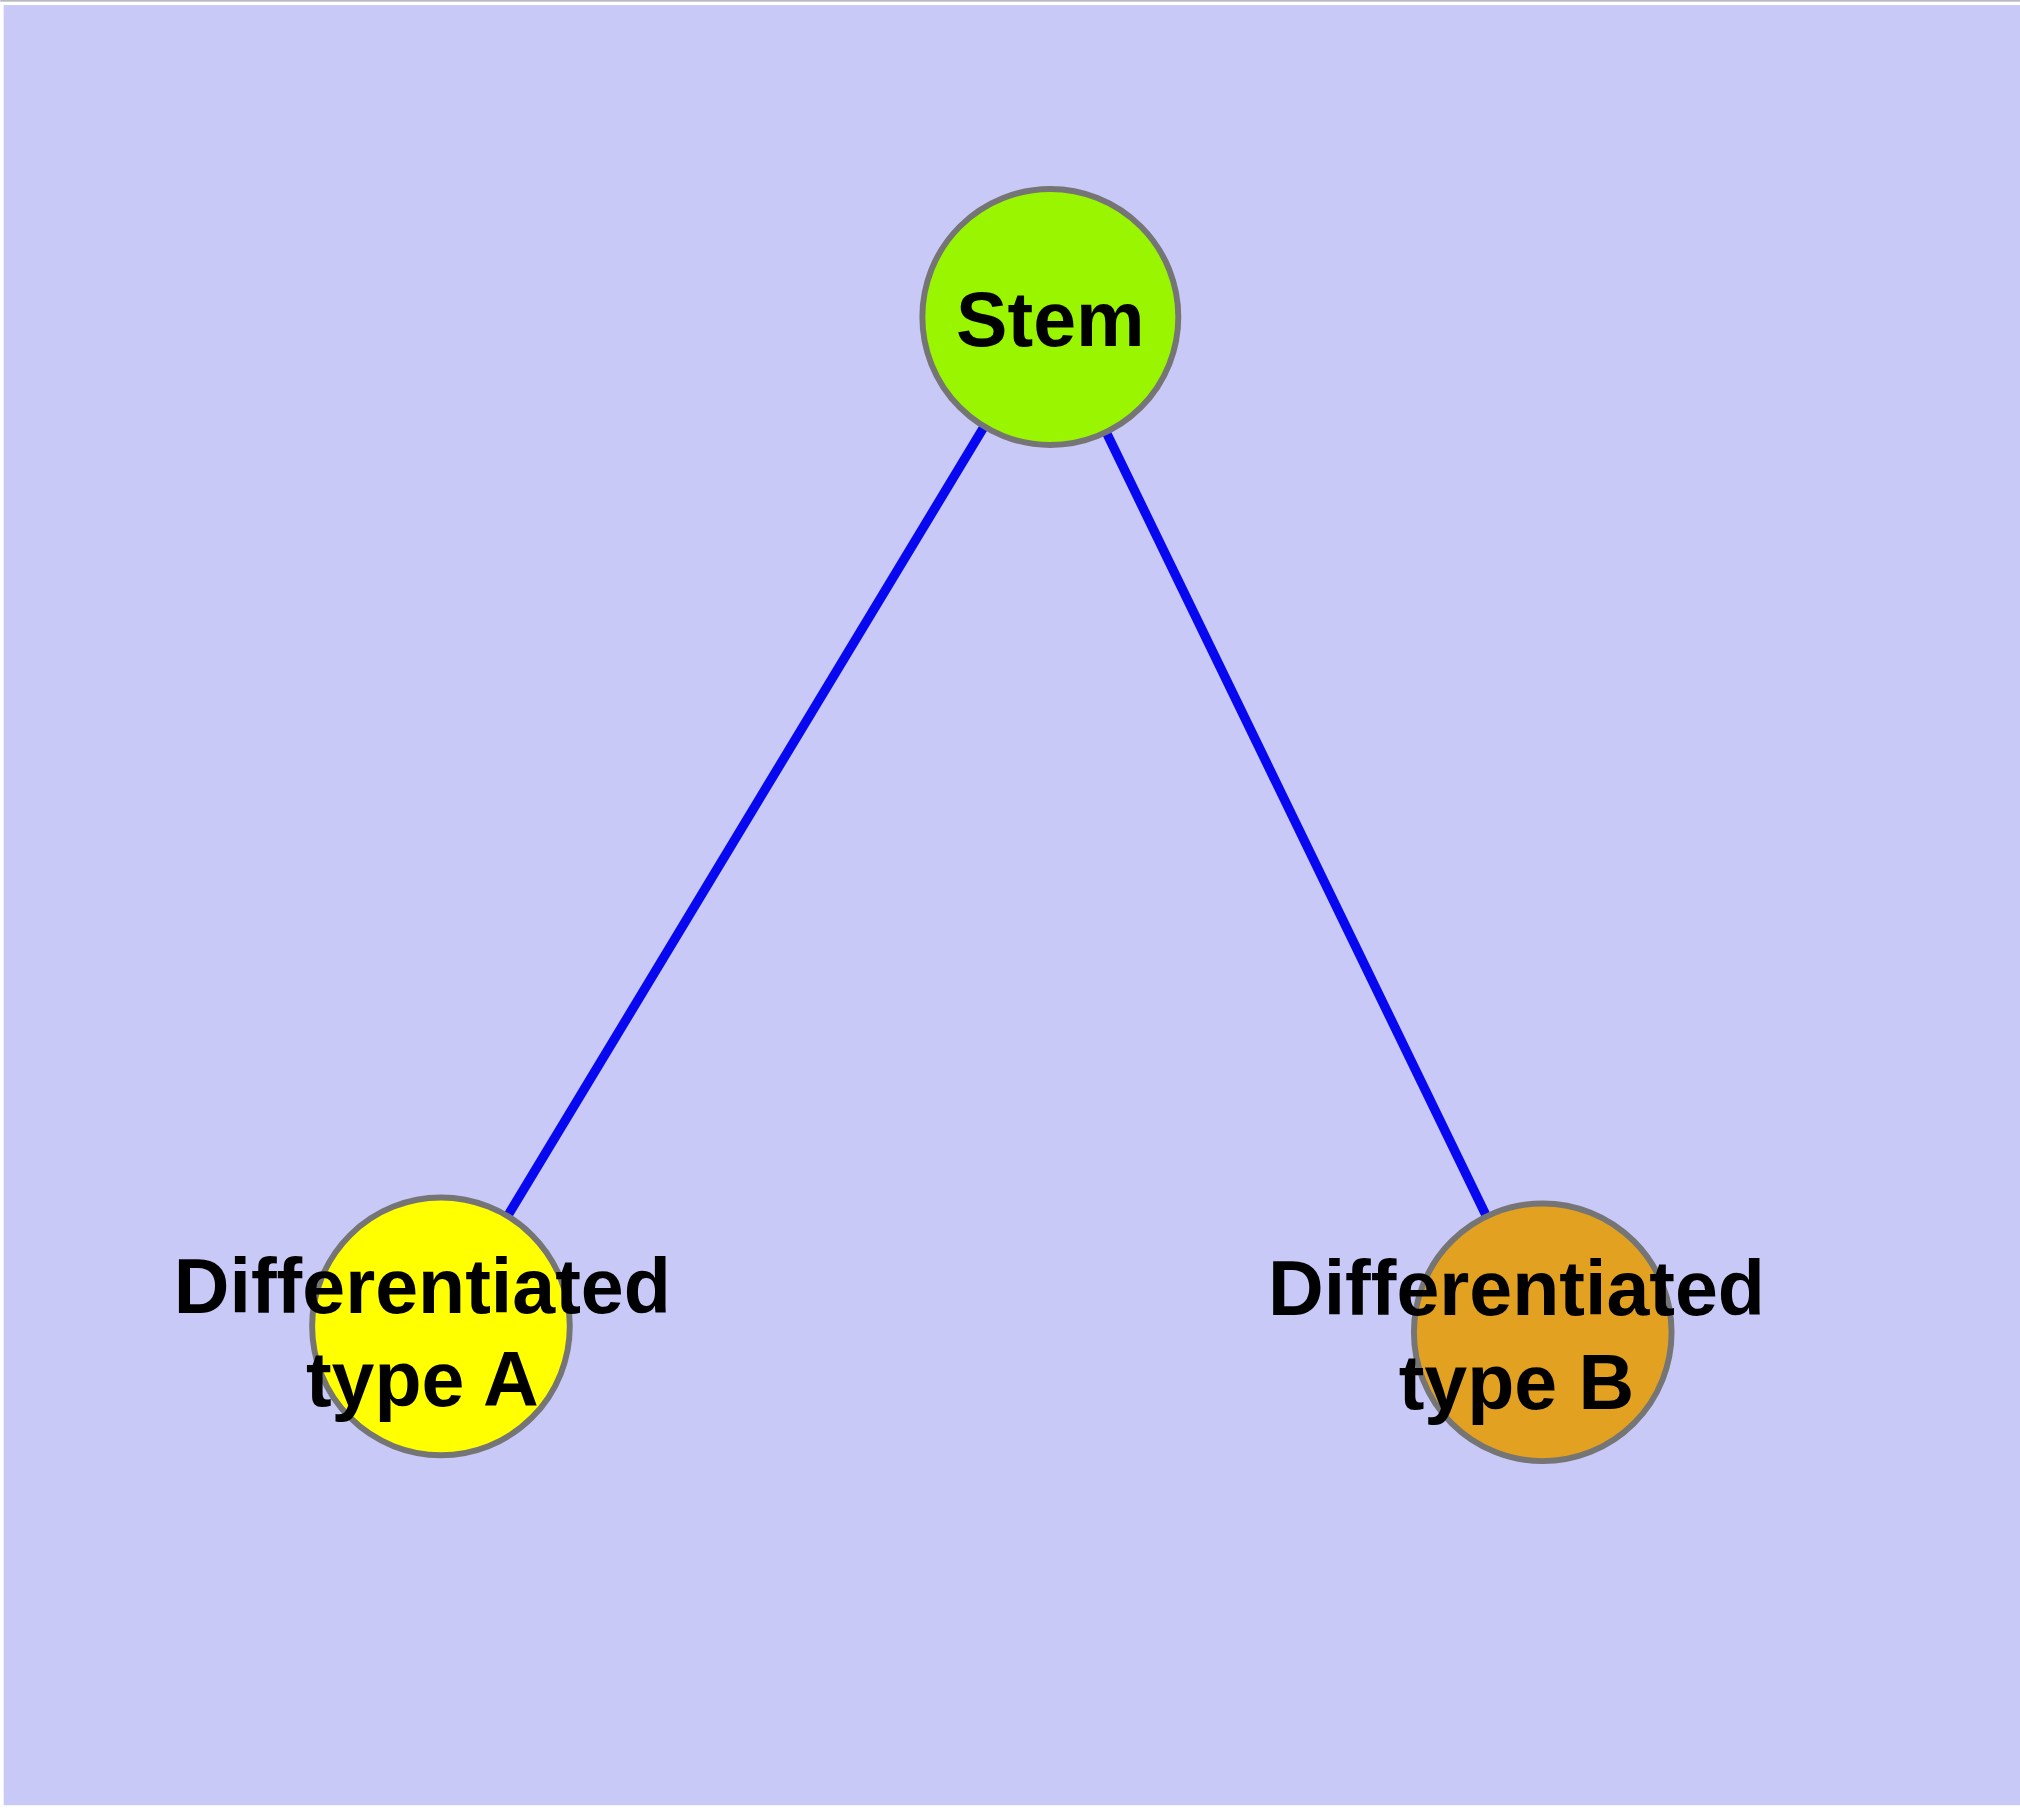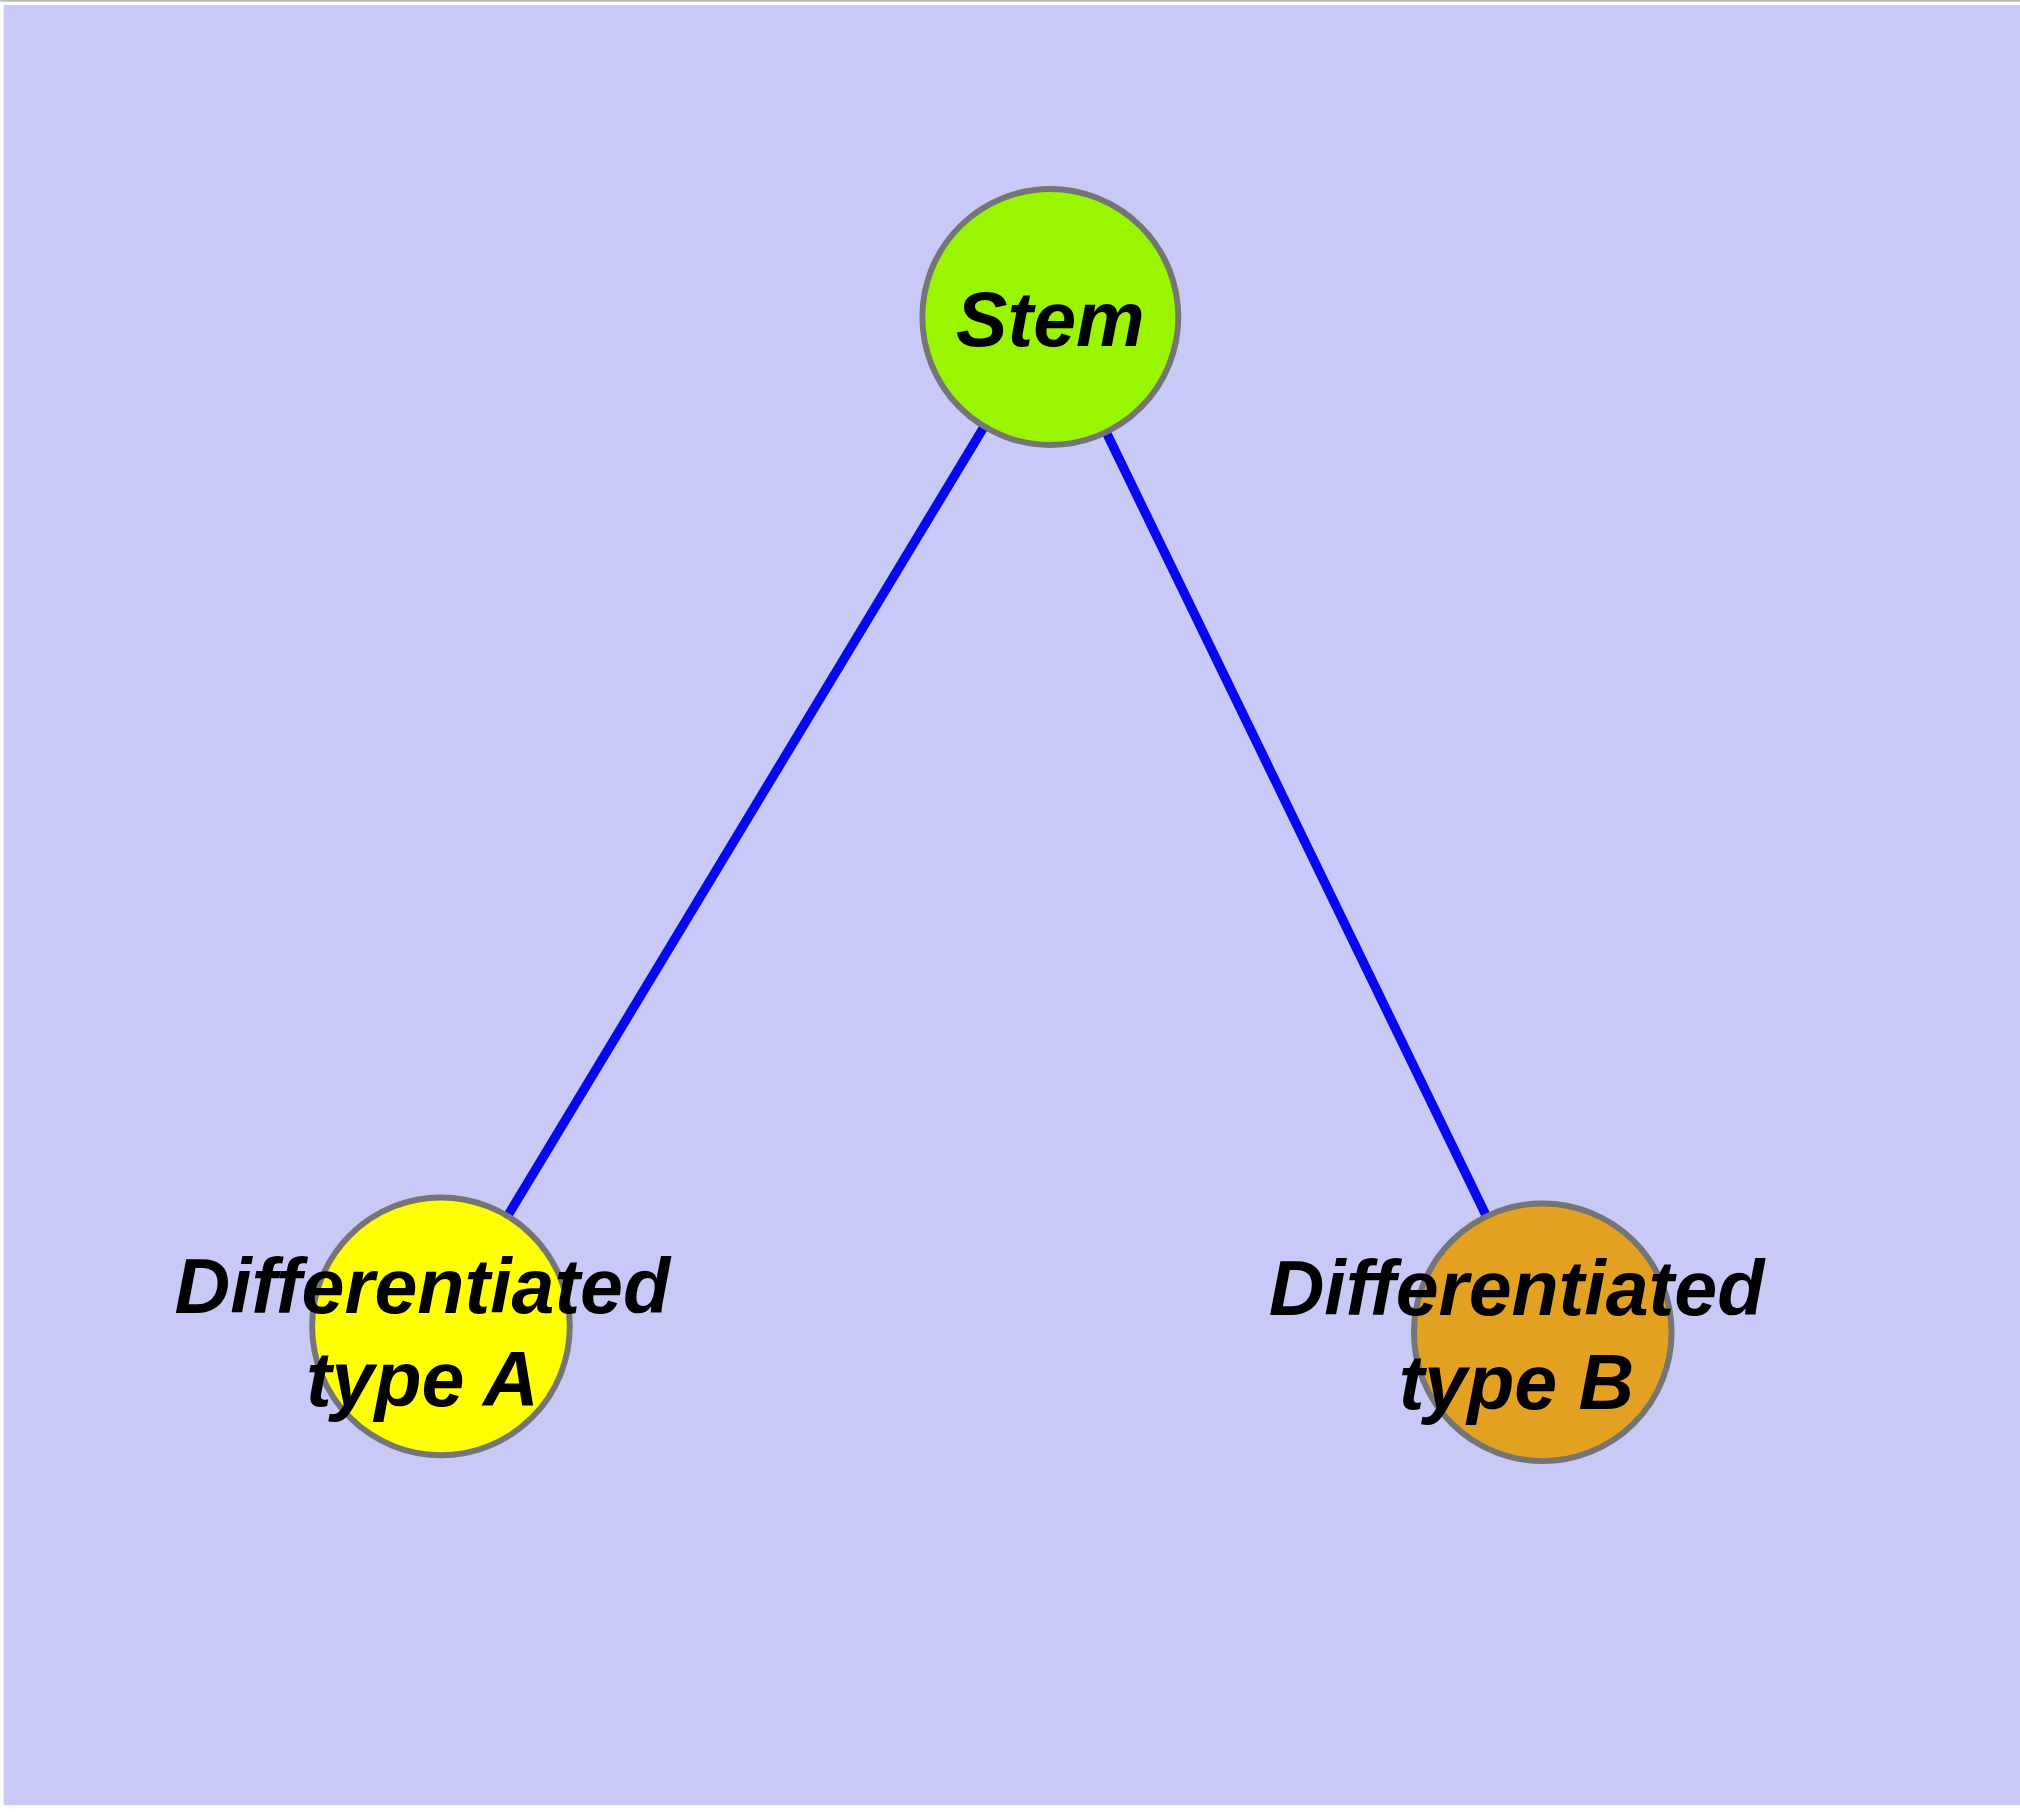--- a/index.html
+++ b/index.html
@@ -7,21 +7,20 @@
     padding: 0;
     background: #ffffff;
     width: 2021px;
     height: 1812px;
     overflow: hidden;
   }
   .diagram-wrap {
     position: relative;
     width: 2021px;
     height: 1316px;
-    font-style: italic;
   }
   svg {
     display: block;
   }
   .node-label {
     font-family: "Liberation Sans", sans-serif;
     font-weight: bold;
     font-size: 91px;
     fill: #000000;
     text-anchor: middle;

